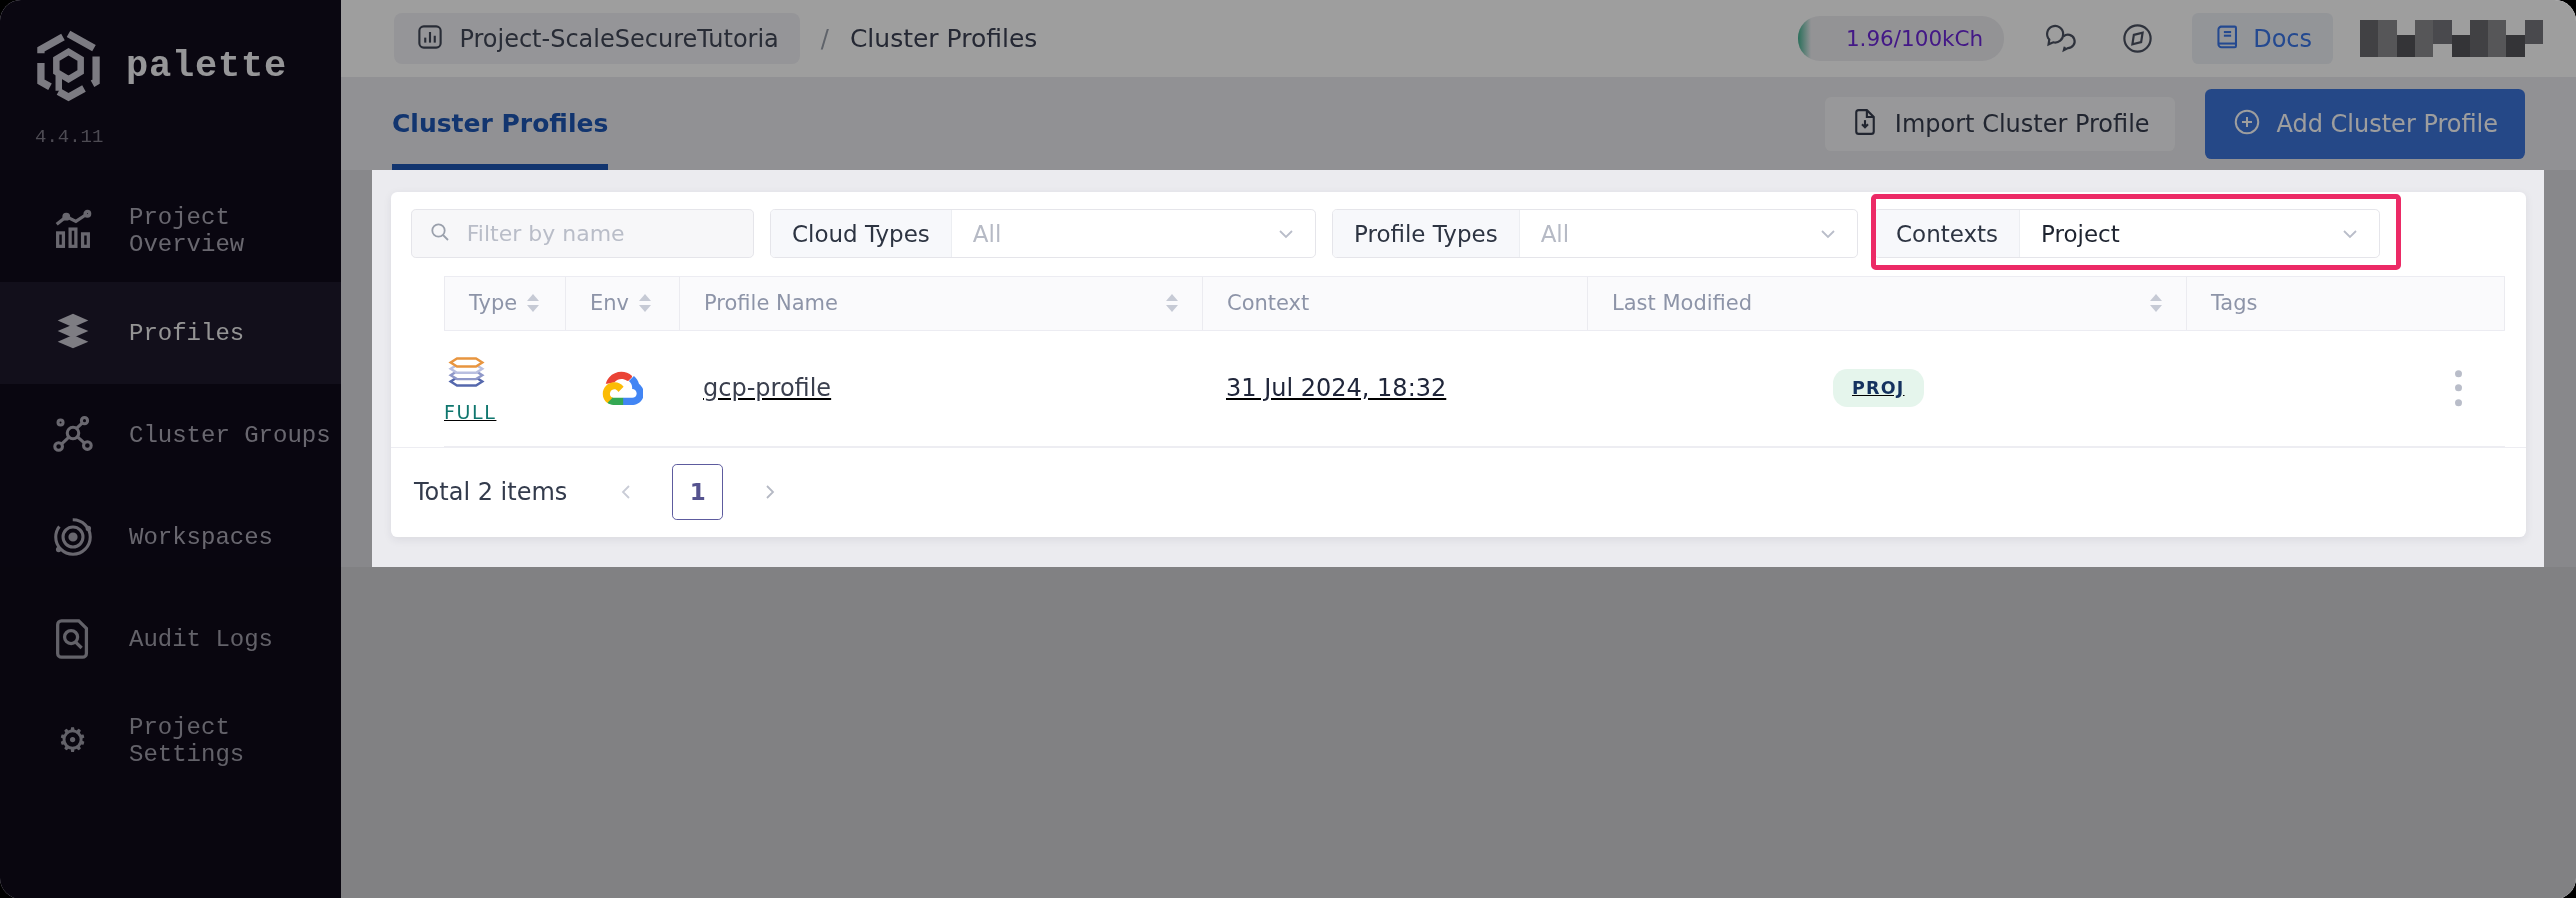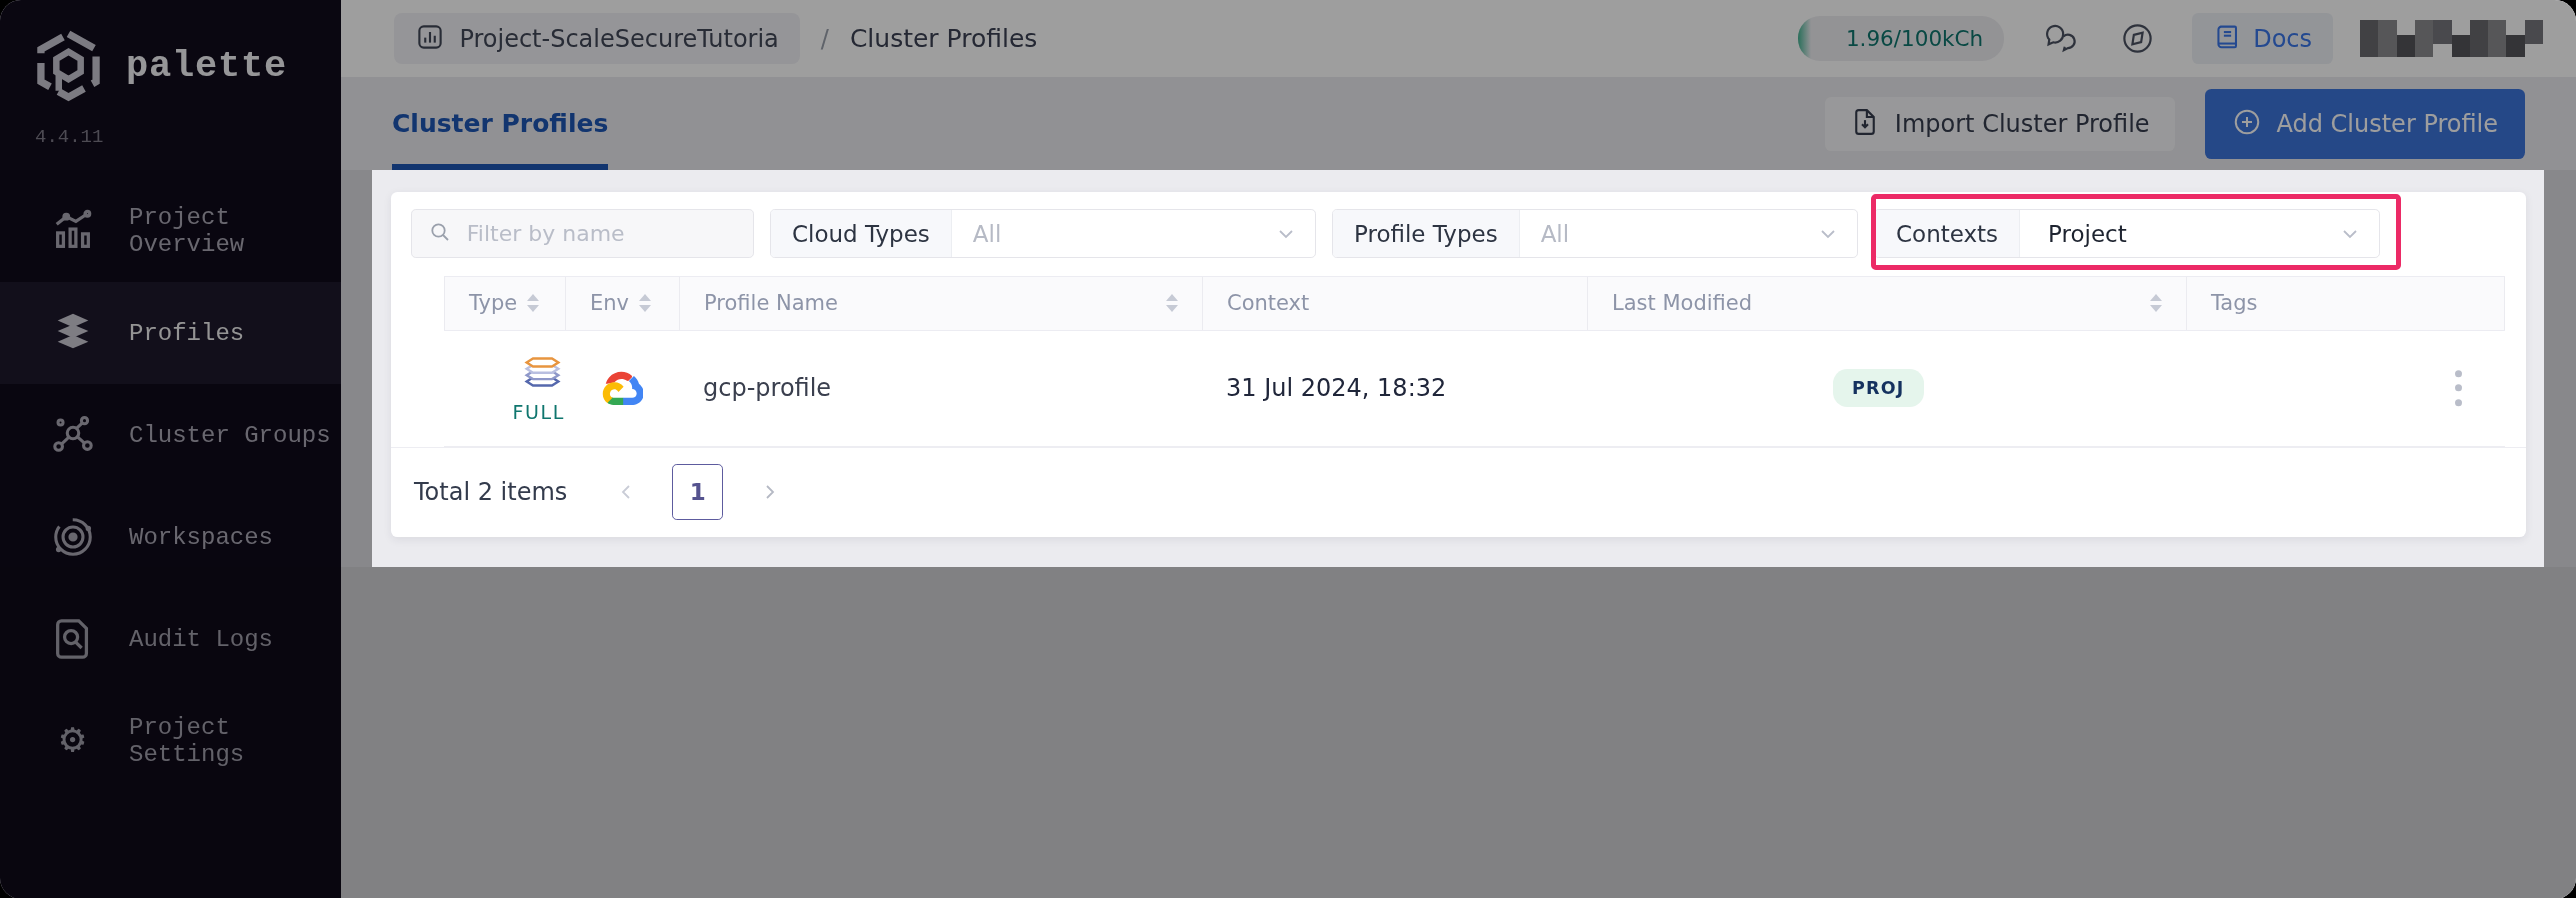--- a/index.html
+++ b/index.html
@@ -25,21 +25,21 @@
   .content{position:absolute;left:341px;top:0;right:0;bottom:0;}
   .topbar{height:77px;background:#ffffff;display:flex;align-items:center;padding:0 33px 0 53px;}
   .crumb-chip{display:flex;align-items:center;gap:14.4px;height:51px;background:#f1f1f5;border-radius:8px;padding:0 21px;cursor:pointer;}
   .crumb-chip svg{width:30px;height:30px;}
   .crumb-project{font-size:24px;color:#414757;}
   .crumb-sep{font-size:24px;color:#9aa0ab;margin:0 21px;}
   .crumb-page{font-size:25px;color:#3c4254;}
   .top-spacer{flex:1;}
   .usage-pill{position:relative;width:206px;height:45px;border-radius:22px;background:#ededf1;display:flex;align-items:center;justify-content:flex-end;padding-right:21px;overflow:hidden;}
   .usage-fill{position:absolute;left:0;top:0;bottom:0;width:12.8px;background:linear-gradient(90deg,#43b392,rgba(67,179,146,0));border-radius:22px 0 0 22px;}
-  .usage-text{font-size:21.5px;color:#0f766e;position:relative;}
+  .usage-text{font-size:21.5px;color:#6d28d9;position:relative;}
   .icon-btn{width:45px;height:45px;display:flex;align-items:center;justify-content:center;margin-left:33px;cursor:pointer;}
   .icon-btn svg{width:35px;height:35px;}
   .docs-chip{display:flex;align-items:center;gap:11px;height:51px;border-radius:6.4px;background:#eef1f6;padding:0 21px;margin-left:32px;cursor:pointer;}
   .docs-chip svg{width:29px;height:29px;}
   .docs-label{font-size:24px;color:#3a76e8;}
   .redacted{display:flex;margin-left:27px;height:37px;}
   .redacted span{width:18.3px;height:37px;}
   .redacted span:nth-child(odd){background:#6a6a6e;}
   .redacted span:nth-child(even){background:#8b8b8f;}
   .redacted span:nth-child(3n){background:#55555a;height:22px;align-self:flex-end;}
@@ -65,40 +65,40 @@
   .search-input{border:none;outline:none;background:transparent;font-size:22px;color:#2d3442;width:100%;font-family:inherit;}
   .search-input::placeholder{color:#b9bdc8;}
   .select{display:flex;height:49px;border:0.8px solid #e5e5ea;border-radius:4.8px;overflow:hidden;background:#fff;cursor:pointer;}
   .select .lbl{display:flex;align-items:center;padding:0 21px;background:#f7f8fb;border-right:0.8px solid #eceef2;font-size:23px;color:#2d3442;white-space:nowrap;}
   .select .val{display:flex;align-items:center;justify-content:space-between;padding:0 17.5px 0 21px;font-size:23px;flex:1;}
   .val-placeholder{color:#b6bac5;}
   .val-selected{color:#1e2430;}
   .select .chev{width:24px;height:24px;flex:0 0 auto;margin-left:16px;}
   .sel-cloud{width:546px;}
   .sel-profile{width:526px;}
-  .sel-context{width:506px;gap:7px;}
+  .sel-context{width:506px;}
 
   .cols{display:flex;margin:0 21.5px 0 53px;}
   .c-type{width:121px;}
   .c-env{width:114px;}
   .c-name{width:523px;}
   .c-mod{width:599px;}
   .c-ctx{width:385px;}
   .c-tags{flex:1;}
   .thead{height:55px;background:#fafafc;border-top:0.8px solid #ececf2;border-bottom:0.8px solid #ececf2;}
   .th{display:flex;align-items:center;font-size:21px;color:#8d94a8;border-left:0.8px solid #ebebf0;padding:0 24px;gap:9.6px;}
   .th:last-child{border-right:0.8px solid #ebebf0;}
   .th.between{justify-content:space-between;}
   .sorter{display:flex;flex-direction:column;gap:4px;cursor:pointer;}
   .sorter i{display:block;width:0;height:0;border-left:6.4px solid transparent;border-right:6.4px solid transparent;}
   .sorter .up{border-bottom:7.2px solid #c6cad5;}
   .sorter .dn{border-top:7.2px solid #c6cad5;}
 
   .trow{height:116px;align-items:center;position:relative;border-bottom:0.8px solid #ededf2;}
-  .td{display:flex;align-items:flex-end;padding:0 24px;}
+  .td{display:flex;align-items:flex-start;padding:0 24px;text-decoration:underline;}
   .td-type{flex-direction:column;justify-content:center;gap:6.4px;padding:0;}
   .type-label{font-size:19px;color:#0f766e;letter-spacing:1.6px;}
   .td-env{justify-content:center;padding:0;}
   .cell-name{font-size:24px;color:#3a3f4e;}
   .cell-mod{font-size:24px;color:#20263a;}
   .td-ctx{padding-left:32px;}
   .badge{background:#e5f5ec;color:#15325f;font-size:17.5px;font-weight:bold;letter-spacing:1.2px;padding:8.8px 19px;border-radius:14.4px;}
   .kebab{position:absolute;right:38px;top:50%;transform:translateY(-50%);display:flex;flex-direction:column;gap:7.2px;cursor:pointer;padding:4.8px;}
   .kebab i{width:7.2px;height:7.2px;border-radius:50%;background:#b9bdc9;}
 

